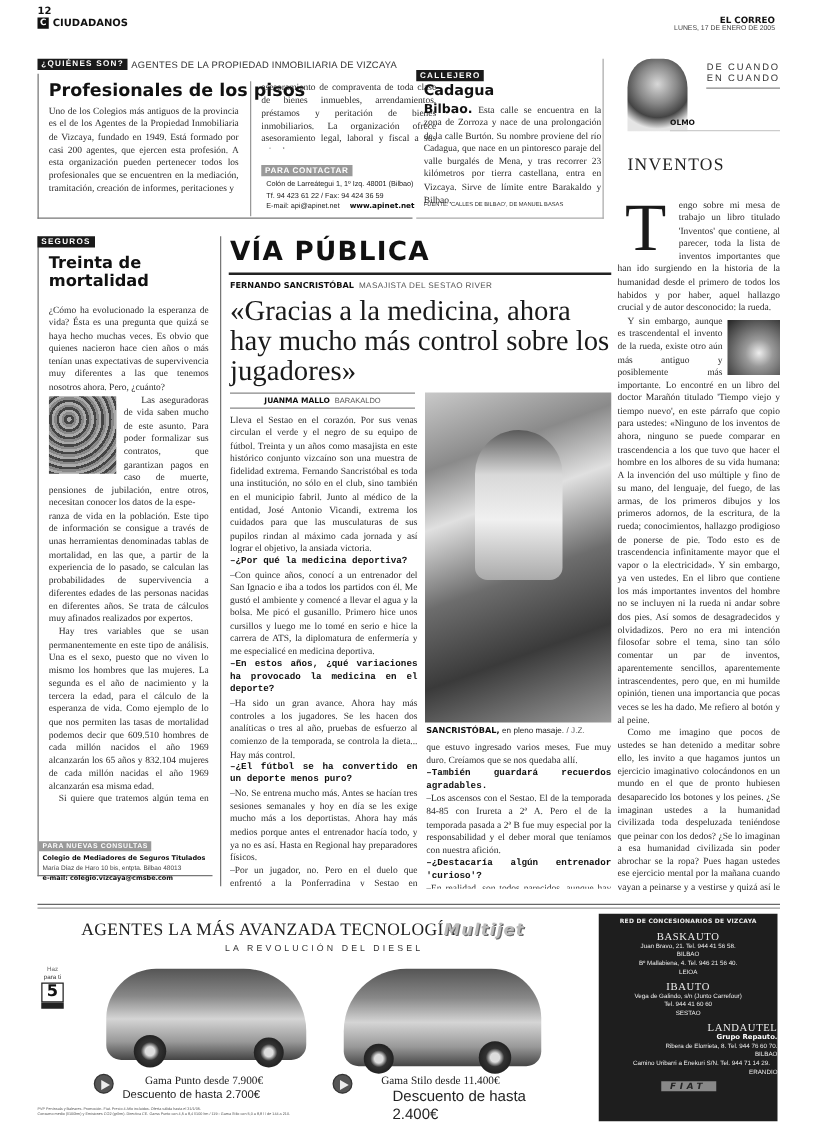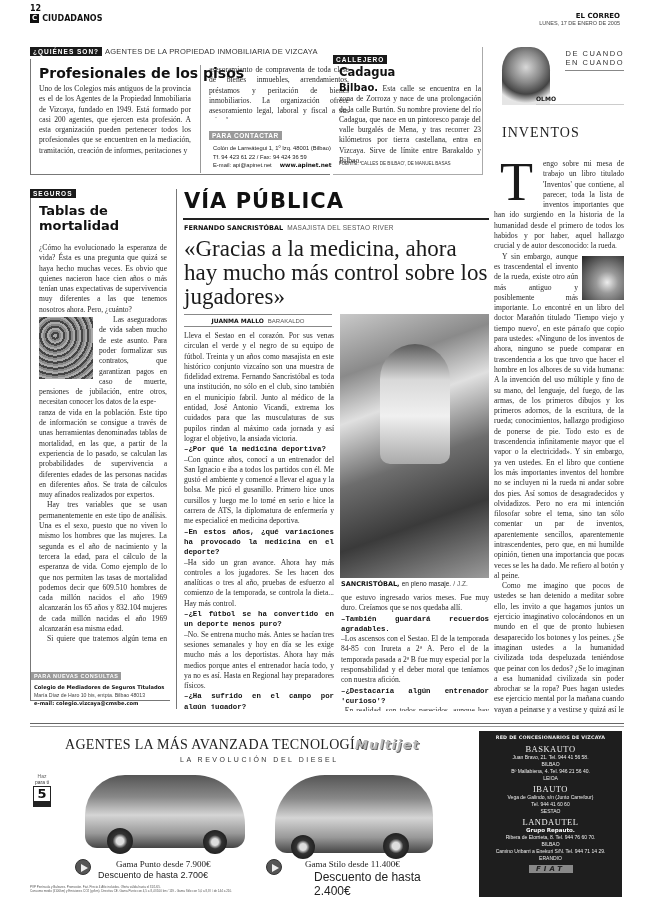--- a/index.html
+++ b/index.html
@@ -73,21 +73,21 @@
     <p>engo sobre mi mesa de trabajo un libro titulado 'Inventos' que contiene, al parecer, toda la lista de inventos importantes que han ido surgiendo en la historia de la humanidad desde el primero de todos los habidos y por haber, aquel hallazgo crucial y de autor desconocido: la rueda.</p>
     <div class="photo" style="float:right;width:42px;height:44px;margin:4px 0 2px 4px;background:radial-gradient(circle at 60% 60%, #eee 0%, #999 30%, #555 70%, #222 100%);"></div>
     <p class="ind">Y sin embargo, aunque es trascendental el invento de la rueda, existe otro aún más antiguo y posiblemente más importante. Lo encontré en un libro del doctor Marañón titulado 'Tiempo viejo y tiempo nuevo', en este párrafo que copio para ustedes: «Ninguno de los inventos de ahora, ninguno se puede comparar en trascendencia a los que tuvo que hacer el hombre en los albores de su vida humana: A la invención del uso múltiple y fino de su mano, del lenguaje, del fuego, de las armas, de los primeros dibujos y los primeros adornos, de la escritura, de la rueda; conocimientos, hallazgo prodigioso de ponerse de pie. Todo esto es de trascendencia infinitamente mayor que el vapor o la electricidad». Y sin embargo, ya ven ustedes. En el libro que contiene los más importantes inventos del hombre no se incluyen ni la rueda ni andar sobre dos pies. Así somos de desagradecidos y olvidadizos. Pero no era mi intención filosofar sobre el tema, sino tan sólo comentar un par de inventos, aparentemente sencillos, aparentemente intrascendentes, pero que, en mi humilde opinión, tienen una importancia que pocas veces se les ha dado. Me refiero al botón y al peine.</p>
     <p class="ind">Como me imagino que pocos de ustedes se han detenido a meditar sobre ello, les invito a que hagamos juntos un ejercicio imaginativo colocándonos en un mundo en el que de pronto hubiesen desaparecido los botones y los peines. ¿Se imaginan ustedes a la humanidad civilizada toda despeluzada teniéndose que peinar con los dedos? ¿Se lo imaginan a esa humanidad civilizada sin poder abrochar se la ropa? Pues hagan ustedes ese ejercicio mental por la mañana cuando vayan a peinarse y a vestirse y quizá así le den un poco más de importancia al botón y al peine. Admito que no tiene tanta trascendencia para la civilización como la rueda o andar de pie, pero sí la suficiente para figurar en cualquier enciclopedia de los inventos. Vamos digo yo...</p>
   </div>
 </div>
 
 <div class="abs" style="left:30px;top:189px;width:140px;height:512px;border-left:1px solid #777;border-bottom:1px solid #777;">
   <span class="tag" style="font-size:6.5px;position:absolute;left:-1px;top:0;">SEGUROS</span>
   <div class="abs h-sans" style="left:8px;top:14px;font-size:13px;line-height:15px;">
-    <div>Tablas de</div>
+    <div>Treinta de</div>
     <div>mortalidad</div>
   </div>
   <div class="abs body-text" style="left:8px;top:54px;width:128px;height:400px;overflow:hidden;">
     <p>¿Cómo ha evolucionado la esperanza de vida? Ésta es una pregunta que quizá se haya hecho muchas veces. Es obvio que quienes nacieron hace cien años o más tenían unas expectativas de supervivencia muy diferentes a las que tenemos nosotros ahora. Pero, ¿cuánto?</p>
     <div class="photo" style="float:left;width:54px;height:62px;margin:2px 6px 0 0;background:repeating-radial-gradient(circle at 30% 30%, #aaa 0 2px, #444 2px 4px, #888 4px 6px);"></div>
     <p class="ind" style="text-indent:14px;">Las aseguradoras de vida saben mucho de este asunto. Para poder formalizar sus contratos, que garantizan pagos en caso de muerte, pensiones de jubilación, entre otros, necesitan conocer los datos de la espe-</p>
     <p>ranza de vida en la población. Este tipo de información se consigue a través de unas herramientas denominadas tablas de mortalidad, en las que, a partir de la experiencia de lo pasado, se calculan las probabilidades de supervivencia a diferentes edades de las personas nacidas en diferentes años. Se trata de cálculos muy afinados realizados por expertos.</p>
     <p class="ind">Hay tres variables que se usan permanentemente en este tipo de análisis. Una es el sexo, puesto que no viven lo mismo los hombres que las mujeres. La segunda es el año de nacimiento y la tercera la edad, para el cálculo de la esperanza de vida. Como ejemplo de lo que nos permiten las tasas de mortalidad podemos decir que 609.510 hombres de cada millón nacidos el año 1969 alcanzarán los 65 años y 832.104 mujeres de cada millón nacidas el año 1969 alcanzarán esa misma edad.</p>
     <p class="ind">Si quiere que tratemos algún tema en particular en próximos artículos, envíenos una carta al Colegio de Mediadores de Seguros Titulados de Vizcaya.</p>
   </div>
@@ -112,21 +112,20 @@
     <span class="sans" style="color:#555;margin-left:2px;">BARAKALDO</span>
   </div>
   <div class="abs body-text" style="left:7px;top:142px;width:150px;height:378px;overflow:hidden;">
     <p>Lleva el Sestao en el corazón. Por sus venas circulan el verde y el negro de su equipo de fútbol. Treinta y un años como masajista en este histórico conjunto vizcaíno son una muestra de fidelidad extrema. Fernando Sancristóbal es toda una institución, no sólo en el club, sino también en el municipio fabril. Junto al médico de la entidad, José Antonio Vicandi, extrema los cuidados para que las musculaturas de sus pupilos rindan al máximo cada jornada y así lograr el objetivo, la ansiada victoria.</p>
     <p class="q">–¿Por qué la medicina deportiva?</p>
     <p>–Con quince años, conocí a un entrenador del San Ignacio e iba a todos los partidos con él. Me gustó el ambiente y comencé a llevar el agua y la bolsa. Me picó el gusanillo. Primero hice unos cursillos y luego me lo tomé en serio e hice la carrera de ATS, la diplomatura de enfermería y me especialicé en medicina deportiva.</p>
     <p class="q">–En estos años, ¿qué variaciones ha provocado la medicina en el deporte?</p>
     <p>–Ha sido un gran avance. Ahora hay más controles a los jugadores. Se les hacen dos analíticas o tres al año, pruebas de esfuerzo al comienzo de la temporada, se controla la dieta... Hay más control.</p>
     <p class="q">–¿El fútbol se ha convertido en un deporte menos puro?</p>
     <p>–No. Se entrena mucho más. Antes se hacían tres sesiones semanales y hoy en día se les exige mucho más a los deportistas. Ahora hay más medios porque antes el entrenador hacía todo, y ya no es así. Hasta en Regional hay preparadores físicos.</p>
-    <p class="q">–¿Ha sufrido en el campo por algún jugador?</p>
     <p>–Por un jugador, no. Pero en el duelo que enfrentó a la Ponferradina y Sestao en septiembre de 2004, tuvimos que auxiliar al árbitro, Pérez Alfaro, que sufrió una parada cardiorrespiratoria con muerte súbita tras la</p>
   </div>
   <div class="abs photo" style="left:163px;top:125px;width:149px;height:264px;background:linear-gradient(160deg,#c9c9c9 0%,#8a8a8a 20%,#e0e0e0 35%,#6d6d6d 55%,#3a3a3a 75%,#9b9b9b 100%);">
     <div style="position:absolute;left:40px;top:30px;width:70px;height:120px;border-radius:35px 35px 10px 10px;background:linear-gradient(180deg,#5a5a5a 0%,#d9d9d9 30%,#f0f0f0 60%,#aaa 100%);"></div>
   </div>
   <div class="abs" style="left:164px;top:391px;font-size:6.5px;">
     <span class="h-sans">SANCRISTÓBAL,</span>
     <span class="sans">en pleno masaje.</span>
     <span class="sans" style="color:#555;">/ J.Z.</span>
   </div>
@@ -182,21 +181,21 @@
     <div class="sans" style="font-size:5px;line-height:7px;">BILBAO</div>
     <div class="sans" style="font-size:5px;line-height:7px;">Bº Mallabiena, 4. Tel. 946 21 56 40.</div>
     <div class="sans" style="font-size:5px;line-height:7px;">LEIOA</div>
   </div>
   <div style="margin-top:2px;">
     <div class="serif" style="font-size:8.5px;letter-spacing:0.5px;">IBAUTO</div>
     <div class="sans" style="font-size:5px;line-height:7px;">Vega de Galindo, s/n (Junto Carrefour)</div>
     <div class="sans" style="font-size:5px;line-height:7px;">Tel. 944 41 60 60</div>
     <div class="sans" style="font-size:5px;line-height:7px;">SESTAO</div>
   </div>
-  <div style="margin-top:2px;">
+  <div style="margin-top:2px;text-align:right;">
     <div class="serif" style="font-size:8.5px;letter-spacing:0.5px;">LANDAUTEL</div>
     <div class="h-sans" style="font-size:5.5px;line-height:7px;color:#fff;">Grupo Repauto.</div>
     <div class="sans" style="font-size:5px;line-height:7px;">Ribera de Elorrieta, 8. Tel. 944 76 60 70.</div>
     <div class="sans" style="font-size:5px;line-height:7px;">BILBAO</div>
     <div class="sans" style="font-size:5px;line-height:7px;padding:0 6px;">Camino Uribarri a Enekuri S/N. Tel. 944 71 14 29.</div>
     <div class="sans" style="font-size:5px;line-height:7px;">ERANDIO</div>
   </div>
   <div class="h-sans" style="margin:3px auto 0;width:44px;font-size:7px;letter-spacing:3px;background:#888;color:#222;font-style:italic;">FIAT</div>
 </div>
 

